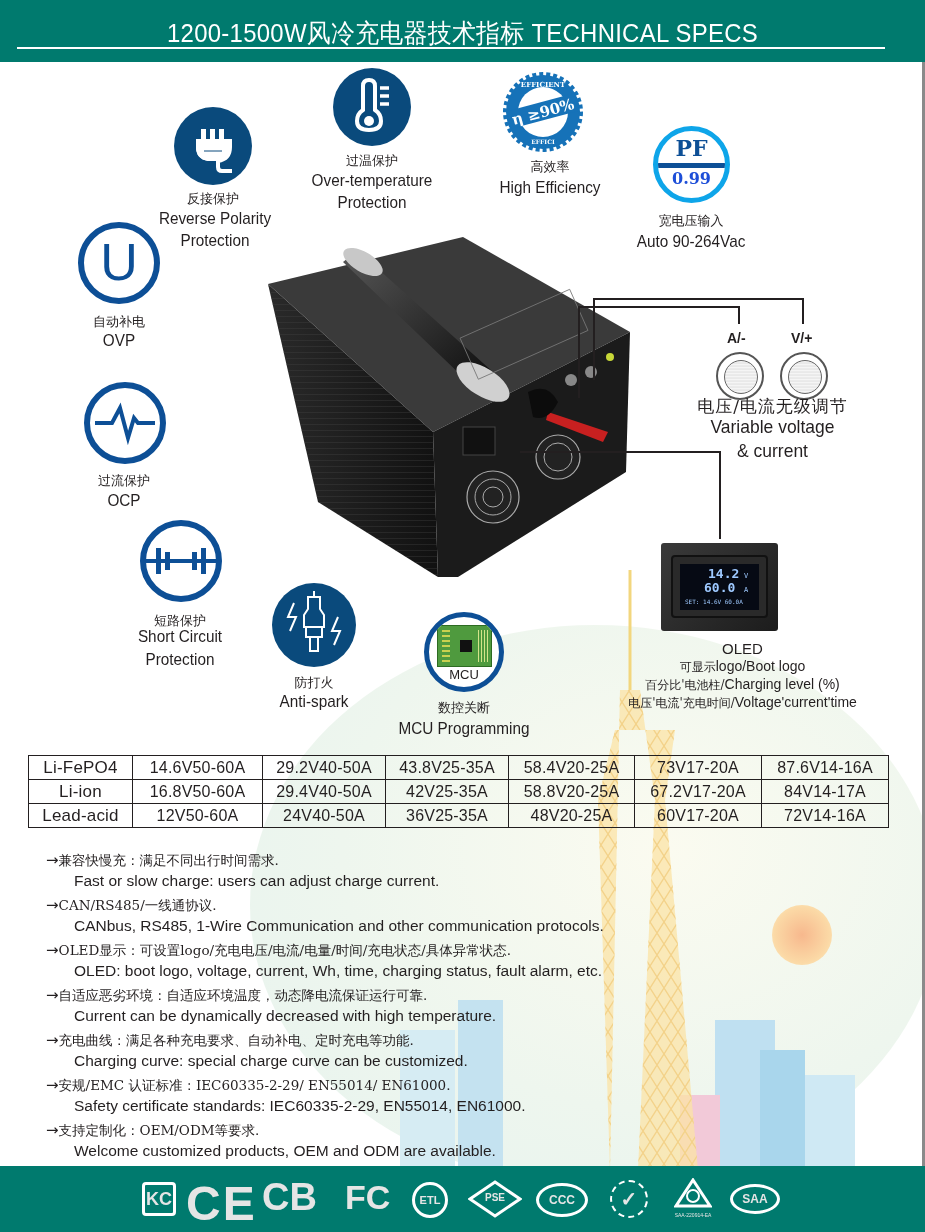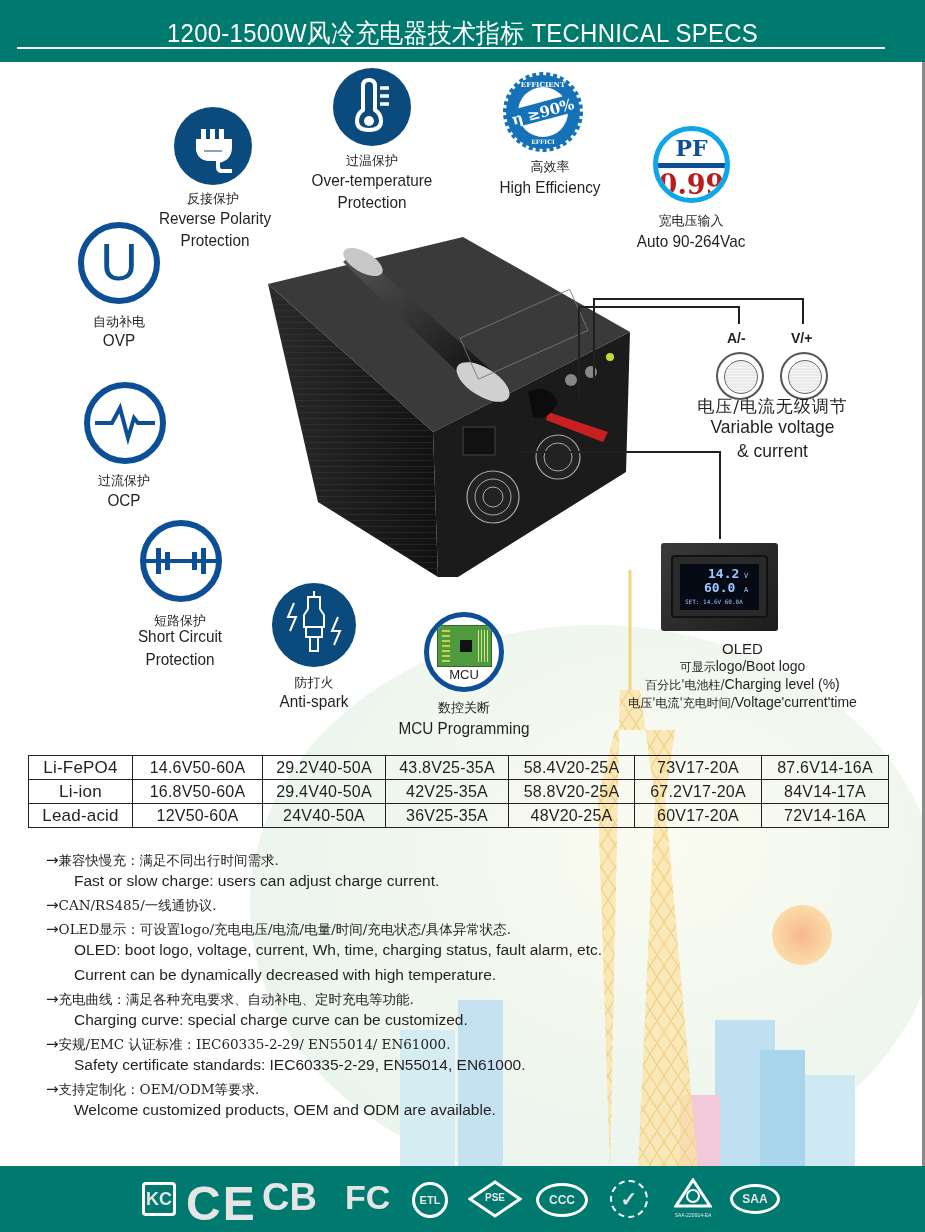--- a/index.html
+++ b/index.html
@@ -126,21 +126,21 @@
   <rect x="8" y="30" width="70" height="18" fill="#1672b8" transform="rotate(-15 43 40)"></rect>
   <text x="43" y="45" text-anchor="middle" font-size="15" fill="#fff" font-family="DejaVu Serif, serif" font-weight="bold" transform="rotate(-15 43 40)">η ≥90%</text>
   <text x="43" y="72" text-anchor="middle" font-size="6" fill="#fff" font-family="DejaVu Serif, serif" font-weight="bold">EFFICI</text>
 </svg>
 <div class="feat-cn" style="left:500px;top:158px;width:100px;">高效率</div>
 <div class="feat-en" style="left:470px;top:177px;width:160px;">High Efficiency</div>
 
 <div class="feat-icon" style="left:653px;top:126px;width:77px;height:77px;border:5px solid #0ea5e9;background:#fff;overflow:hidden;">
   <div style="position:absolute;left:0;top:32px;width:100%;height:5px;background:#0d4f96;"></div>
   <div style="position:absolute;left:0;top:4px;width:100%;text-align:center;font-family:'DejaVu Serif',serif;font-weight:bold;font-size:22px;color:#0d4f96;">PF</div>
-  <div style="position:absolute;left:0;top:38px;width:100%;text-align:center;font-family:'DejaVu Serif',serif;font-weight:bold;font-size:27px;color:#b91c1c;">0.99</div>
+  <div style="position:absolute;left:0;top:38px;width:100%;text-align:center;font-family:'DejaVu Serif',serif;font-weight:bold;font-size:16px;color:#1d4ed8;">0.99</div>
 </div>
 <div class="feat-cn" style="left:641px;top:212px;width:100px;">宽电压输入</div>
 <div class="feat-en" style="left:611px;top:231px;width:160px;">Auto 90-264Vac</div>
 
 <div class="feat-icon ring" style="left:78px;top:222px;width:82px;height:82px;">
   <div style="position:absolute;left:0;top:4px;width:100%;text-align:center;font-size:52px;color:#0d4f96;font-family:'Liberation Sans',sans-serif;">U</div>
 </div>
 <div class="feat-cn" style="left:69px;top:313px;width:100px;">自动补电</div>
 <div class="feat-en" style="left:69px;top:330px;width:100px;">OVP</div>
 
@@ -289,26 +289,28 @@
 </tbody>
   </table>
 
 <div class="bullets">
   <div class="bullet">
     <div class="cn"><span class="arrow">→</span><span>兼容快慢充：满足不同出行时间需求.</span></div>
     <div class="en">Fast or slow charge: users can adjust charge current.</div>
   </div>
   <div class="bullet">
     <div class="cn"><span class="arrow">→</span><span>CAN/RS485/一线通协议.</span></div>
+    <div class="en">CANbus, RS485, 1-Wire Communication  and other communication protocols.</div>
   </div>
   <div class="bullet">
     <div class="cn"><span class="arrow">→</span><span>OLED显示：可设置logo/充电电压/电流/电量/时间/充电状态/具体异常状态.</span></div>
     <div class="en">OLED: boot logo, voltage, current, Wh, time, charging status, fault alarm, etc.</div>
   </div>
   <div class="bullet">
+    <div class="cn"><span class="arrow">→</span><span>自适应恶劣环境：自适应环境温度，动态降电流保证运行可靠.</span></div>
     <div class="en">Current can be dynamically decreased with high temperature.</div>
   </div>
   <div class="bullet">
     <div class="cn"><span class="arrow">→</span><span>充电曲线：满足各种充电要求、自动补电、定时充电等功能.</span></div>
     <div class="en">Charging curve: special charge curve can be  customized.</div>
   </div>
   <div class="bullet">
     <div class="cn"><span class="arrow">→</span><span>安规/EMC 认证标准：IEC60335-2-29/ EN55014/ EN61000.</span></div>
     <div class="en">Safety certificate standards: IEC60335-2-29,  EN55014, EN61000.</div>
   </div>

